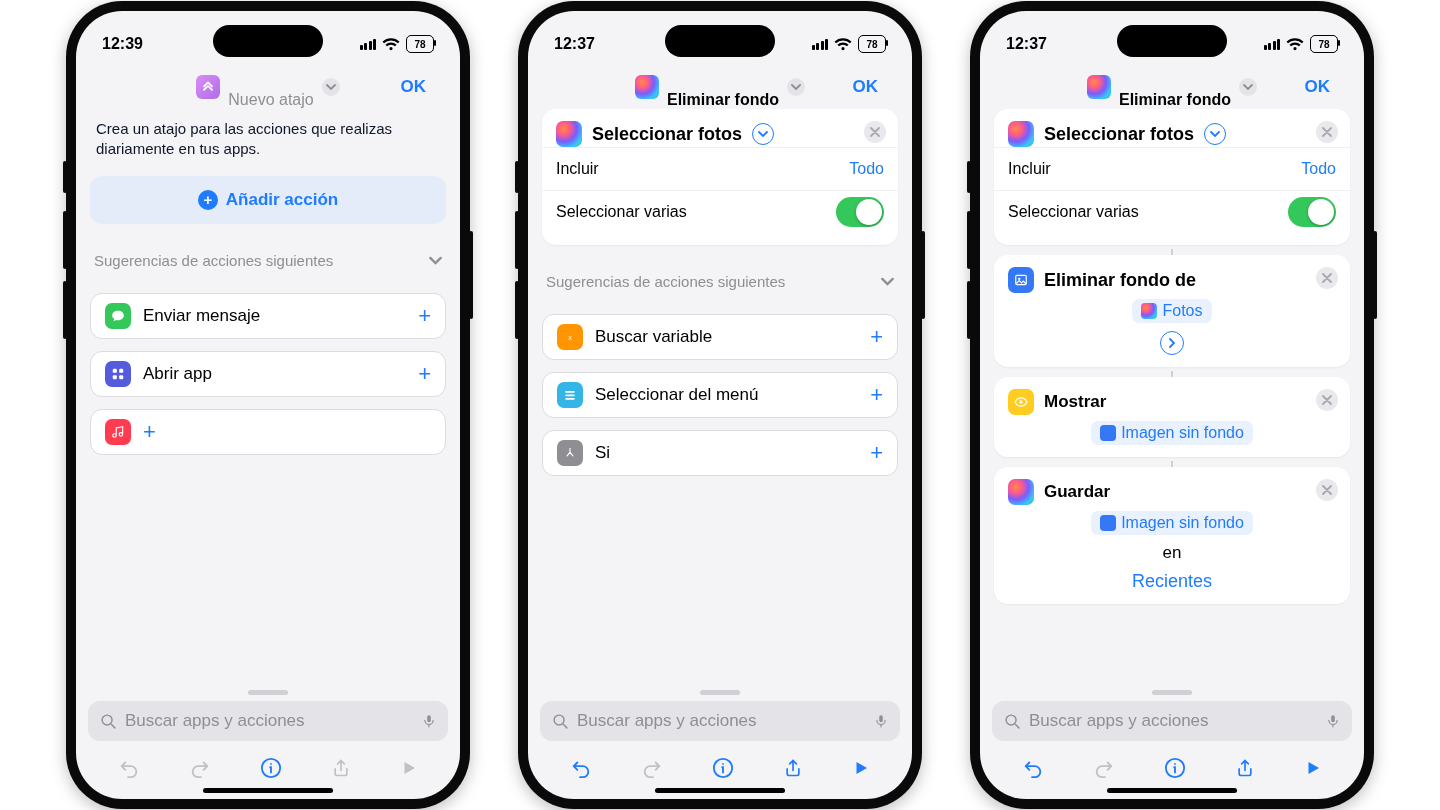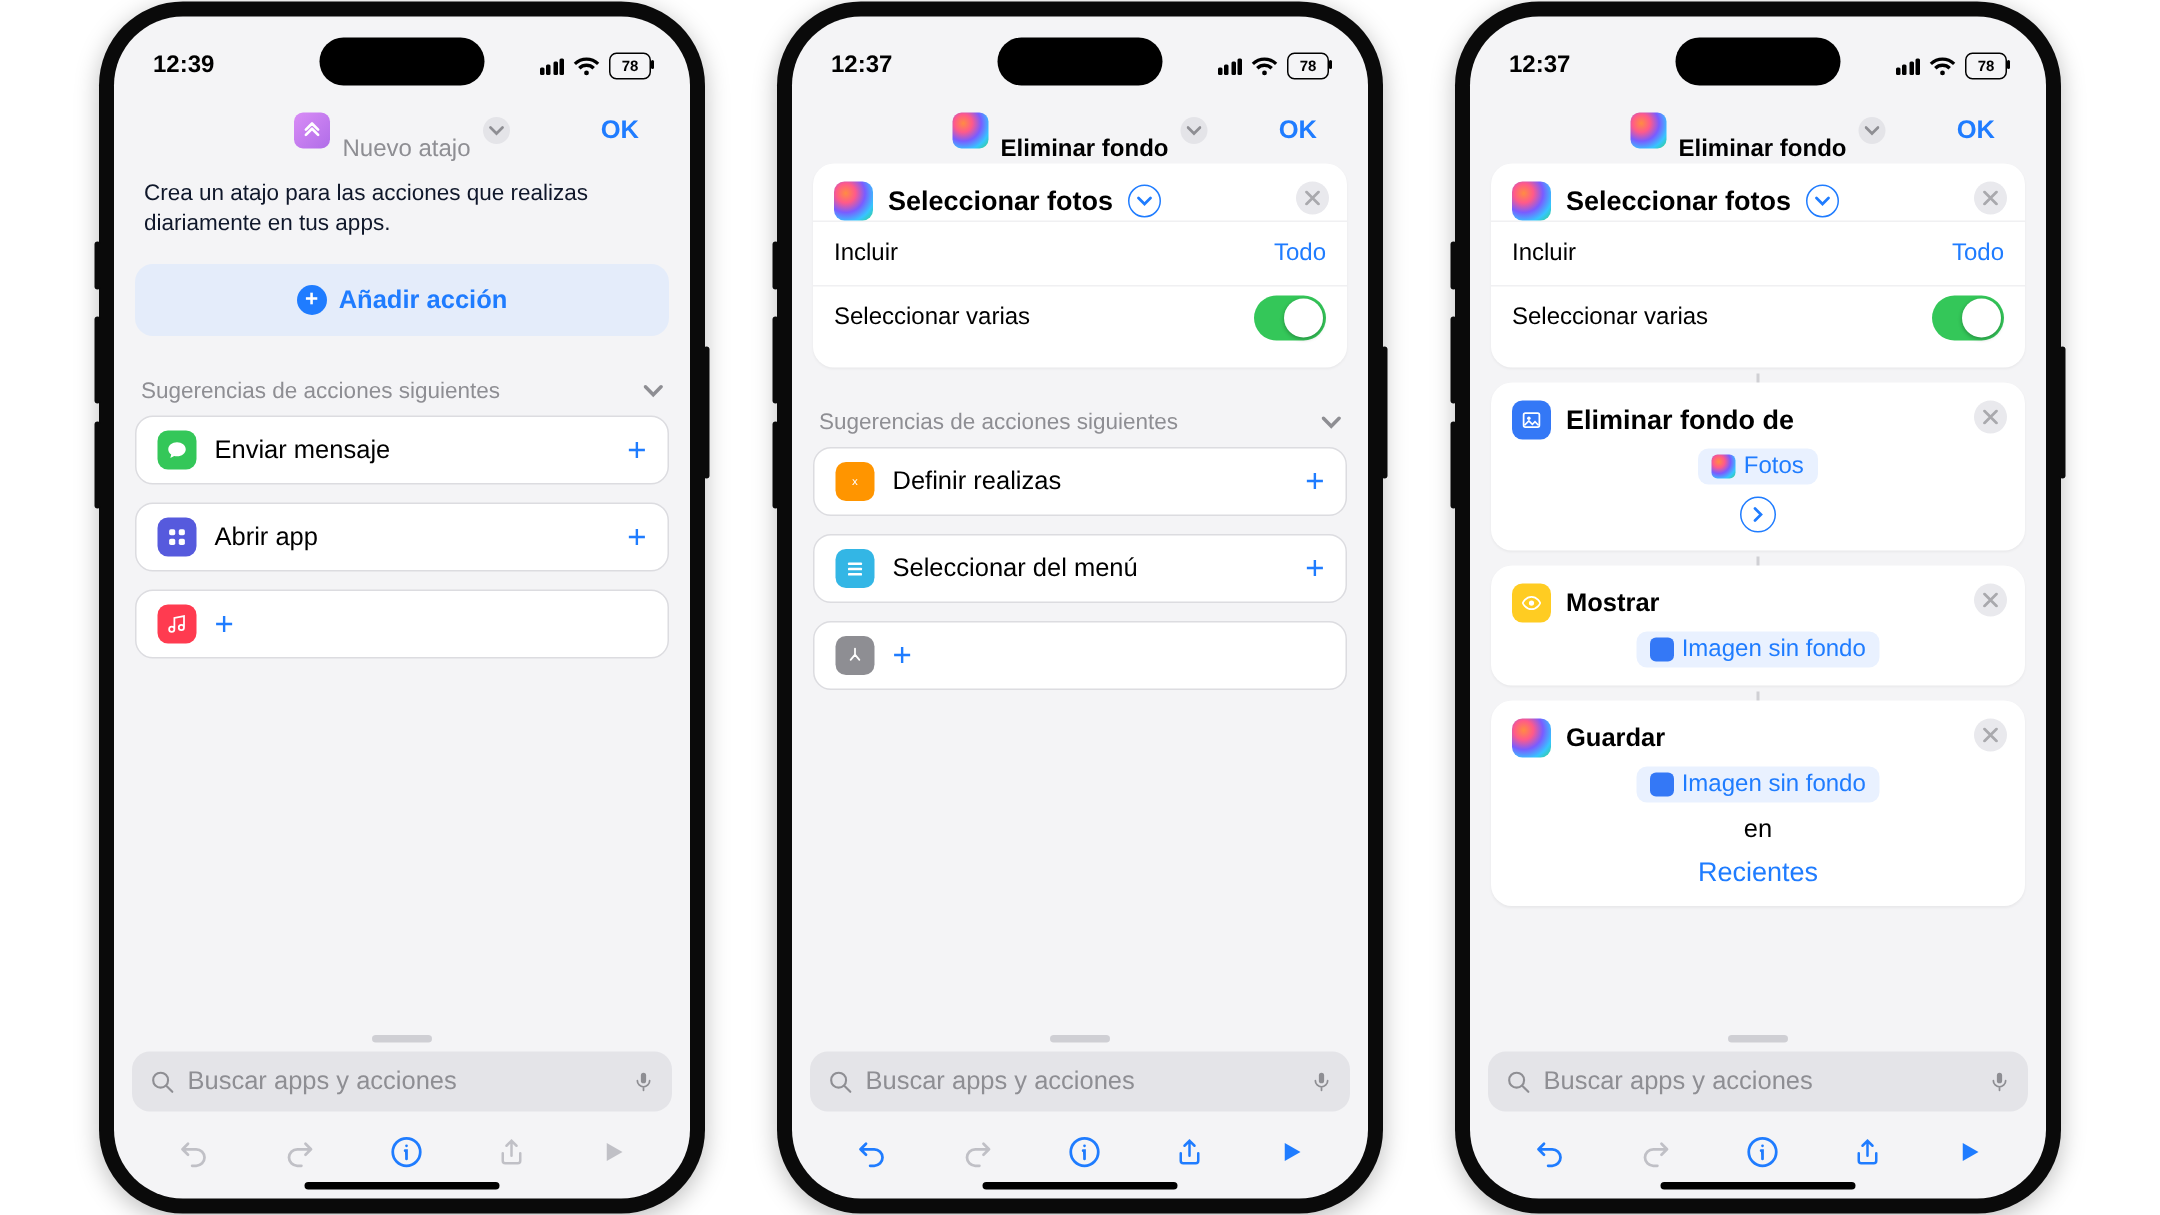--- a/index.html
+++ b/index.html
@@ -37,21 +37,21 @@
   .app-ic.photos{background:radial-gradient(circle at 30% 30%,#ff8c42 0%,#ff5a8a 25%,#7a5cff 50%,#36c5ff 75%,#34d27b 100%);}
   .nav .ttl{color:var(--gray);font-size:16px;font-weight:500;margin-top:25px;}
   .nav .ttl.active{color:#000;font-weight:600;}
   .chev-dd{width:18px;height:18px;border-radius:50%;background:#e4e4e8;display:flex;align-items:center;justify-content:center;}
   .chev-dd svg{width:10px;height:10px;}
   .ok{position:absolute;right:34px;color:var(--blue);font-size:17px;font-weight:600;}
   .content{padding:0 14px 10px 14px;font-size:17px;}
   .intro{color:#0f172a;font-size:15px;line-height:1.35;padding:10px 6px 16px 6px;}
   .add-btn{background:#e4ecfa;border-radius:12px;height:48px;display:flex;align-items:center;justify-content:center;gap:8px;color:var(--blue);font-weight:600;font-size:17px;margin-bottom:20px;}
   .add-btn .plus{width:20px;height:20px;border-radius:50%;background:var(--blue);color:#fff;display:flex;align-items:center;justify-content:center;font-size:15px;font-weight:700;}
-  .sec-h{display:flex;justify-content:space-between;align-items:center;color:var(--gray);font-size:15px;padding:0 4px 8px 4px;margin-top:28px;}
+  .sec-h{display:flex;justify-content:space-between;align-items:center;color:var(--gray);font-size:15px;padding:0 4px 24px 4px;margin-top:28px;}
   .sec-h .chv svg{width:13px;height:13px;color:var(--gray);}
   .card{background:#fff;border:1px solid var(--card-border);border-radius:12px;overflow:hidden;margin-bottom:12px;}
   .row,.sug{display:flex;align-items:center;height:44px;padding:0 14px;gap:12px;position:relative;}
   .sm-ic{width:26px;height:26px;border-radius:7px;display:flex;align-items:center;justify-content:center;font-size:14px;color:#fff;}
   .sm-ic.msg{background:#34c759;}
   .sm-ic.app{background:#565add;}
   .sm-ic.music{background:#ff3b50;}
   .sm-ic.var{background:#ff9500;}
   .sm-ic.menu{background:#33b6e5;border-radius:7px;}
   .sm-ic.if{background:#8e8e93;}
@@ -301,21 +301,21 @@
             </svg>
           </span>
       </div>
       <div class="card">
           <div class="sug">
         <span class="sm-ic var">
               <svg width="12" height="12" viewBox="0 0 24 24">
                 <text x="12" y="17" text-anchor="middle" font-size="14" fill="#fff" font-family="monospace">x</text>
               </svg>
             </span>
-        <span class="lbl">Definir realizas</span>
+        <span class="lbl">Buscar variable</span>
         <span class="trail-plus">+</span>
       </div>
         </div>
       <div class="card">
           <div class="sug">
         <span class="sm-ic menu">
               <svg width="14" height="14" viewBox="0 0 24 24">
                 <rect x="4" y="5" width="16" height="3" rx="1" fill="#fff"></rect>
                 <rect x="4" y="11" width="16" height="3" rx="1" fill="#fff"></rect>
                 <rect x="4" y="17" width="16" height="3" rx="1" fill="#fff"></rect>
@@ -325,20 +325,21 @@
         <span class="trail-plus">+</span>
       </div>
         </div>
       <div class="card">
           <div class="sug">
         <span class="sm-ic if">
               <svg width="14" height="14" viewBox="0 0 24 24">
                 <path d="M12 4v7M12 11l-5 6M12 11l5 6" stroke="#fff" stroke-width="2" fill="none" stroke-linecap="round"></path>
               </svg>
             </span>
+        <span class="lbl">Si</span>
         <span class="trail-plus">+</span>
       </div>
         </div>
     </div>
     <div class="grabber"></div>
     <div class="search">
       <span>
           <svg width="17" height="17" viewBox="0 0 24 24">
             <circle cx="10" cy="10" r="7" fill="none" stroke="#8e8e93" stroke-width="2"></circle>
             <path d="M21 21l-5-5" stroke="#8e8e93" stroke-width="2" stroke-linecap="round"></path>

